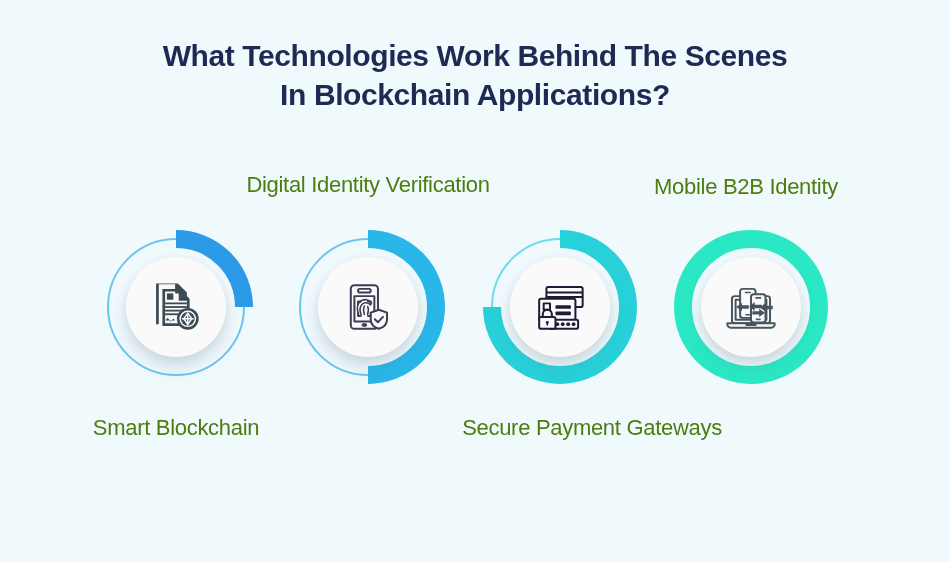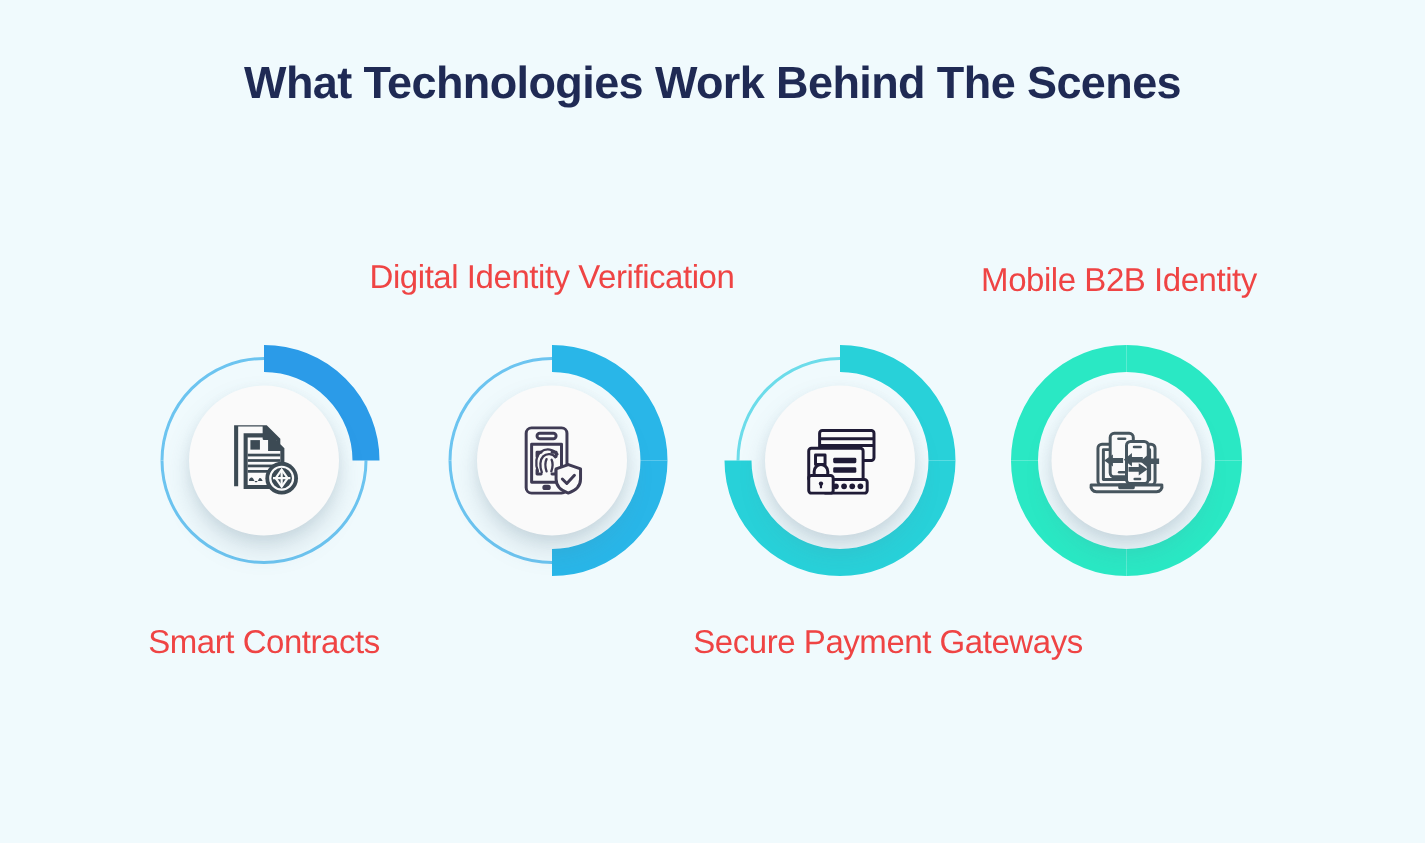--- a/index.html
+++ b/index.html
@@ -34,21 +34,21 @@
     font-weight: bold;
     color: #1f2a54;
     letter-spacing: -0.4px;
     line-height: 39px;
   }
 
   
   .label {
     position: absolute;
     font-size: 22px;
-    color: #ef4444;
+    color: #4d7c0f;
     font-weight: normal;
     letter-spacing: -0.3px;
     white-space: nowrap;
     text-align: left;
   }
   .label-top-1 { top: 172px; left: 368px; transform: translateX(-50%); }
   .label-top-2 { top: 174px; left: 746px; transform: translateX(-50%); }
   .label-bottom-1 { top: 415px; left: 176px; transform: translateX(-50%); }
   .label-bottom-2 { top: 415px; left: 568px; transform: translateX(-50%); margin-left: 24px; }
 
@@ -93,25 +93,26 @@
   }
   .icon-holder svg { display: block; width: 58px; height: 58px; }
 </style>
 </head>
 <body>
 
 <div id="infographic">
 
   <div class="title-block">
     <span class="title-line">What Technologies Work Behind The Scenes</span>
+    <span class="title-line">In Blockchain Applications?</span>
   </div>
 
   <div class="label label-top-1">Digital Identity Verification</div>
   <div class="label label-top-2">Mobile B2B Identity</div>
-  <div class="label label-bottom-1">Smart Contracts</div>
+  <div class="label label-bottom-1">Smart Blockchain</div>
   <div class="label label-bottom-2">Secure Payment Gateways</div>
 
   <div class="circle-unit unit-0">
     <svg class="ring-svg" viewBox="0 0 158 158">
 
       <path d="M 79 11 A 68 68 0 0 0 11 79" fill="none" stroke="#6cc4f0" stroke-width="2"></path>
       <path d="M 11 79 A 68 68 0 0 0 79 147" fill="none" stroke="#6cc4f0" stroke-width="2"></path>
       <path d="M 79 147 A 68 68 0 0 0 147 79" fill="none" stroke="#6cc4f0" stroke-width="2"></path>
 
       <path d="M 79 11 A 68 68 0 0 1 147 79" fill="none" stroke="#2b9be8" stroke-width="18"></path>

